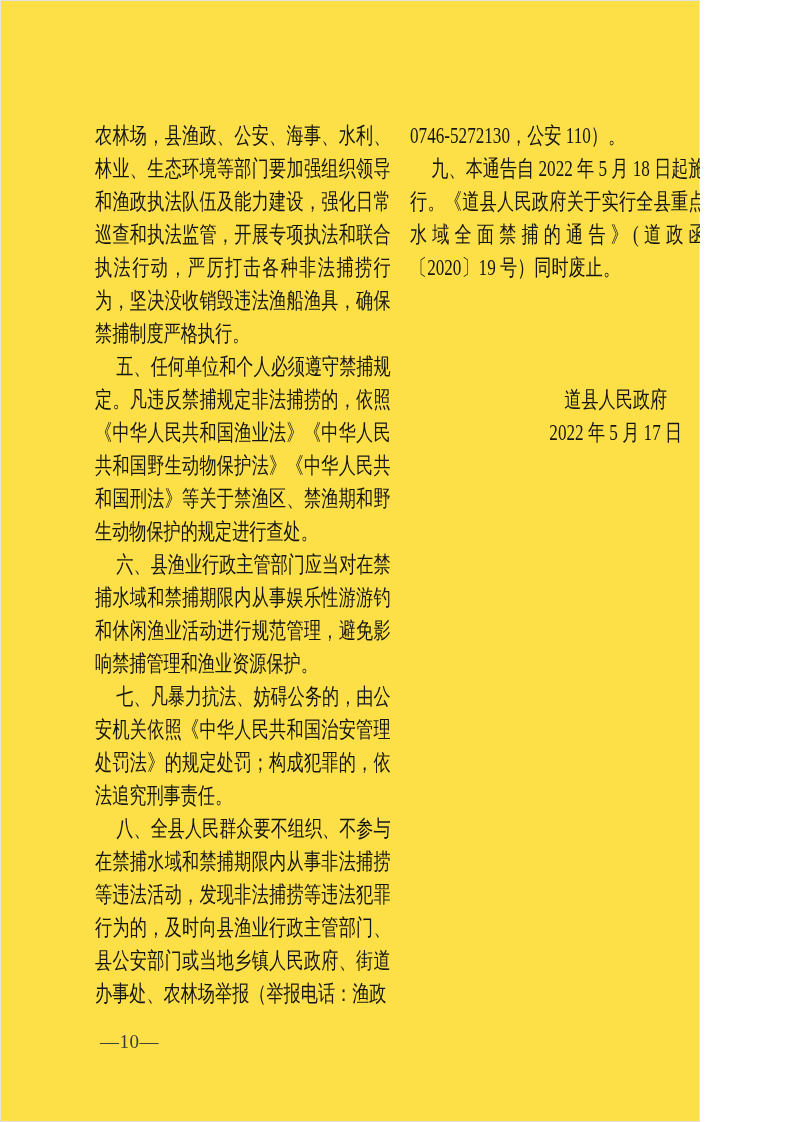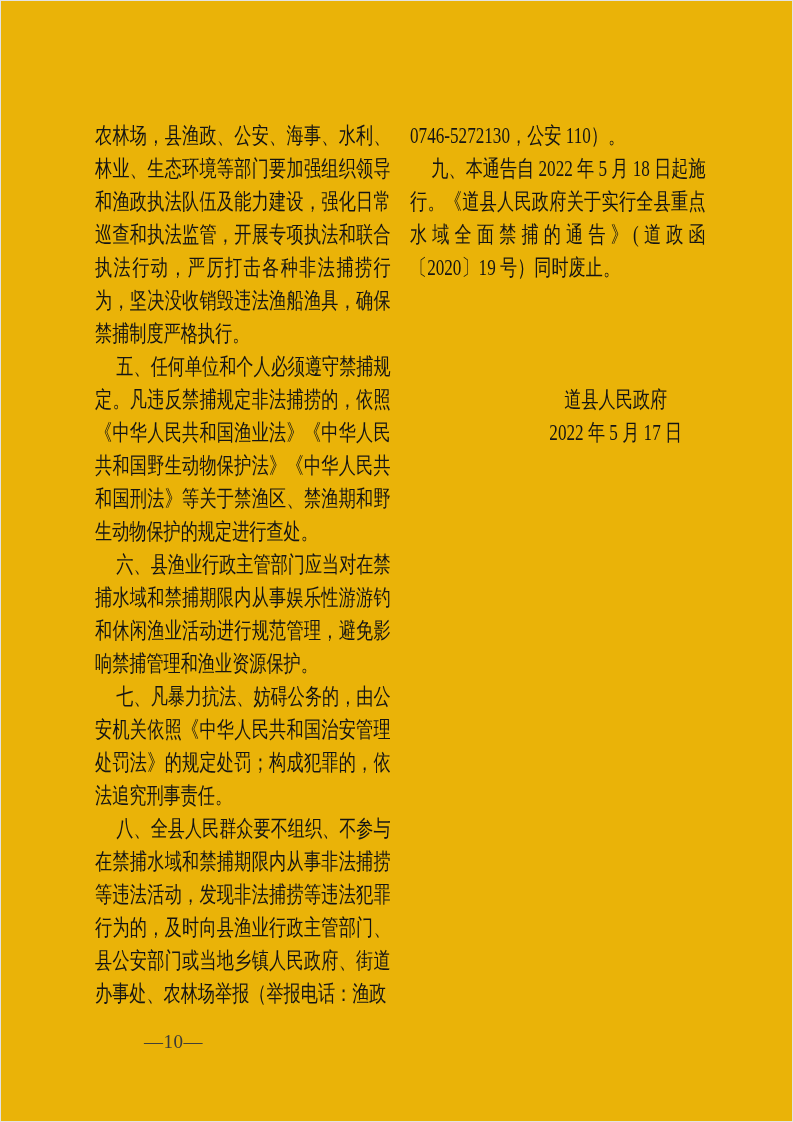--- a/index.html
+++ b/index.html
@@ -2,23 +2,23 @@
 <html><head>
 <meta charset="utf-8">
 <style>
   html, body {
     margin: 0;
     padding: 0;
     background: #ffffff;
   }
   .page {
     position: relative;
-    width: 793px;
+    width: 700px;
     height: 1122px;
-    background: #eab308;
+    background: #fde047;
     box-shadow: inset 0 0 0 1px #e3e3e3;
     overflow: hidden;
     font-family: "Liberation Serif", "DejaVu Serif", serif;
     color: #141414;
   }
   .col {
     position: absolute;
     top: 119px;
     width: 388px;
     transform: scaleX(0.762);
@@ -40,21 +40,20 @@
   .signature div { margin: 0; }
   .footer-page-number {
     position: absolute;
     left: 100px;
     top: 1031px;
     font-size: 19px;
     line-height: 22px;
     color: #3a3a3a;
     letter-spacing: 0.5px;
     font-family: "Liberation Serif", "DejaVu Serif", serif;
-    margin-left: 44px;
   }
 </style>
 </head>
 <body>
 
 <div class="page">
 
   <div class="col col-left">
     <p>农林场，县渔政、公安、海事、水利、林业、生态环境等部门要加强组织领导和渔政执法队伍及能力建设，强化日常巡查和执法监管，开展专项执法和联合执法行动，严厉打击各种非法捕捞行为，坚决没收销毁违法渔船渔具，确保禁捕制度严格执行。</p>
     <p class="indent">五、任何单位和个人必须遵守禁捕规定。凡违反禁捕规定非法捕捞的，依照《中华人民共和国渔业法》《中华人民共和国野生动物保护法》《中华人民共和国刑法》等关于禁渔区、禁渔期和野生动物保护的规定进行查处。</p>

